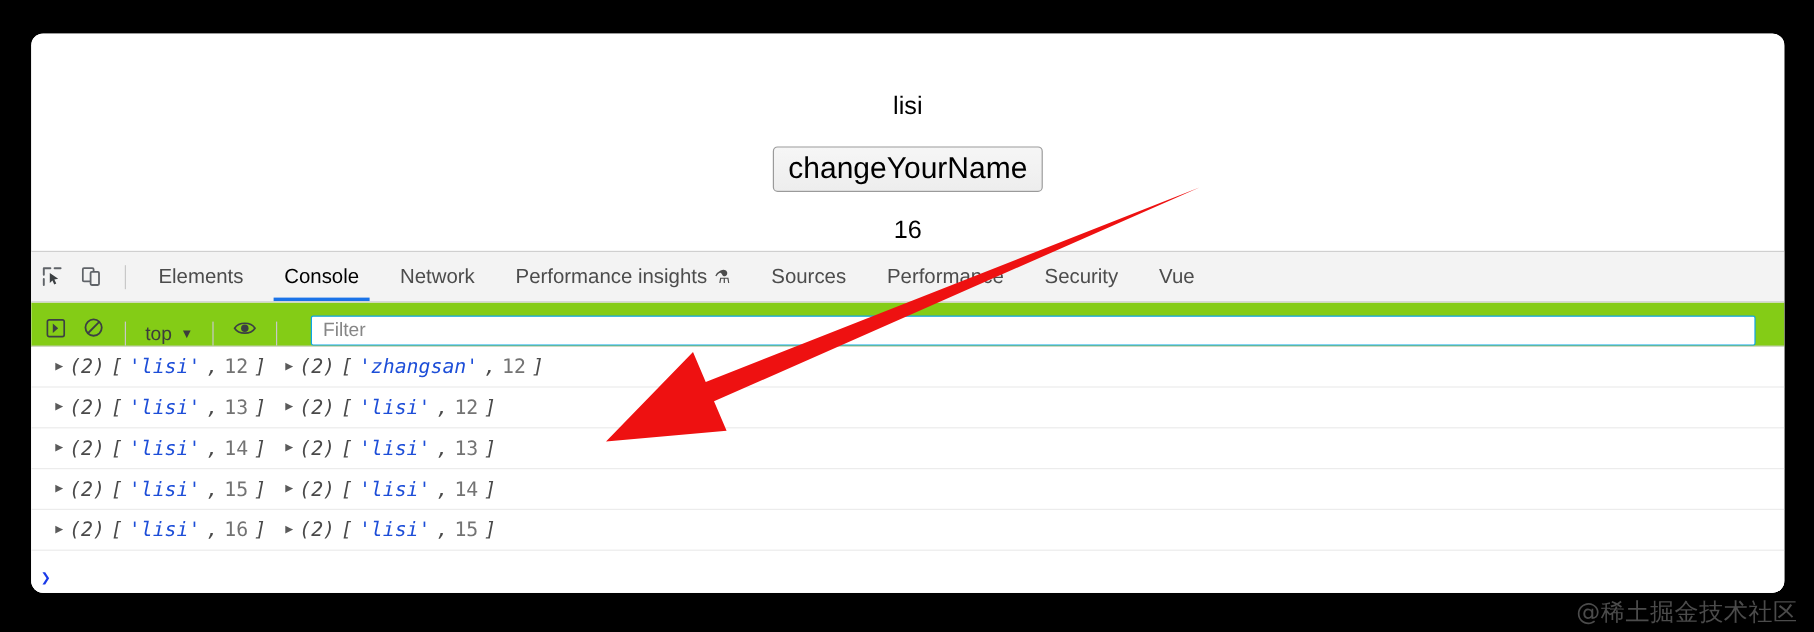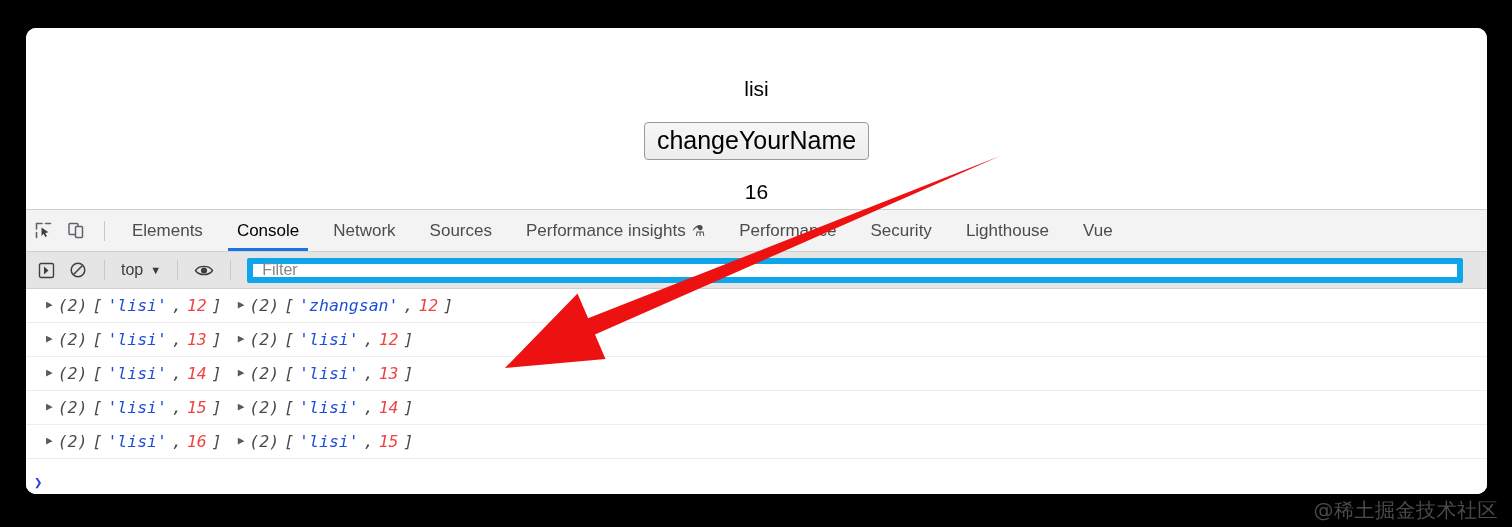--- a/index.html
+++ b/index.html
@@ -139,24 +139,24 @@
     left: 8px;
     right: 8px;
     bottom: 0;
     height: 3px;
     background: #1a73e8;
   }
 
   
   #console-toolbar {
     height: 37px;
-    background: #e5e5e5;
+    background: #84cc16;
     border-bottom: 1px solid #d0d0d0;
     display: flex;
-    align-items: center;
+    align-items: flex-end;
     padding: 0 22px 0 4px;
     box-sizing: border-box;
   }
 
   .ct-btn {
     width: 32px;
     height: 30px;
     display: flex;
     align-items: center;
     justify-content: center;
@@ -171,24 +171,24 @@
     font-size: 16px;
     color: #3c3c3c;
     padding: 0 6px;
     cursor: default;
     flex: none;
   }
 
   .filter-input {
     flex: 1 1 auto;
     height: 25px;
-    margin-left: 6px;
+    margin-left: 18px;
     margin-right: 2px;
     background: #ffffff;
-    border: 6px solid #0ea5e9;
+    border: 1px solid #0ea5e9;
     border-radius: 2px;
     display: flex;
     align-items: center;
     padding: 0 9px;
     box-sizing: border-box;
     font-size: 16px;
     color: #868686;
     cursor: text;
   }
 
@@ -234,22 +234,21 @@
   }
   .tok-brk {
     font-style: italic;
     color: #4a4a4a;
   }
   .tok-str {
     font-style: italic;
     color: #1d4ed8;
   }
   .tok-num {
-    font-style: italic;
-    color: #ef4444;
+    color: #737373;
   }
   .tok-comma {
     font-style: italic;
     color: #4a4a4a;
   }
 
   
   #console-prompt {
     height: 32px;
     background: #ffffff;
@@ -326,34 +325,31 @@
             <div class="tab">
               <span>Elements</span>
             </div>
             <div class="tab active">
               <span>Console</span>
             </div>
             <div class="tab">
               <span>Network</span>
             </div>
             <div class="tab">
-              <span>Sources</span>
-            </div>
-            <div class="tab">
               <span>Performance insights</span>
               <span style="font-size: 15px;">⚗</span>
             </div>
             <div class="tab">
+              <span>Sources</span>
+            </div>
+            <div class="tab">
               <span>Performance</span>
             </div>
             <div class="tab">
               <span>Security</span>
-            </div>
-            <div class="tab">
-              <span>Lighthouse</span>
             </div>
             <div class="tab">
               <span>Vue</span>
             </div>
           </div>
       </div>
 
       <div id="console-toolbar">
         <div class="ct-btn">
           <svg width="17" height="17" viewBox="0 0 17 17">

